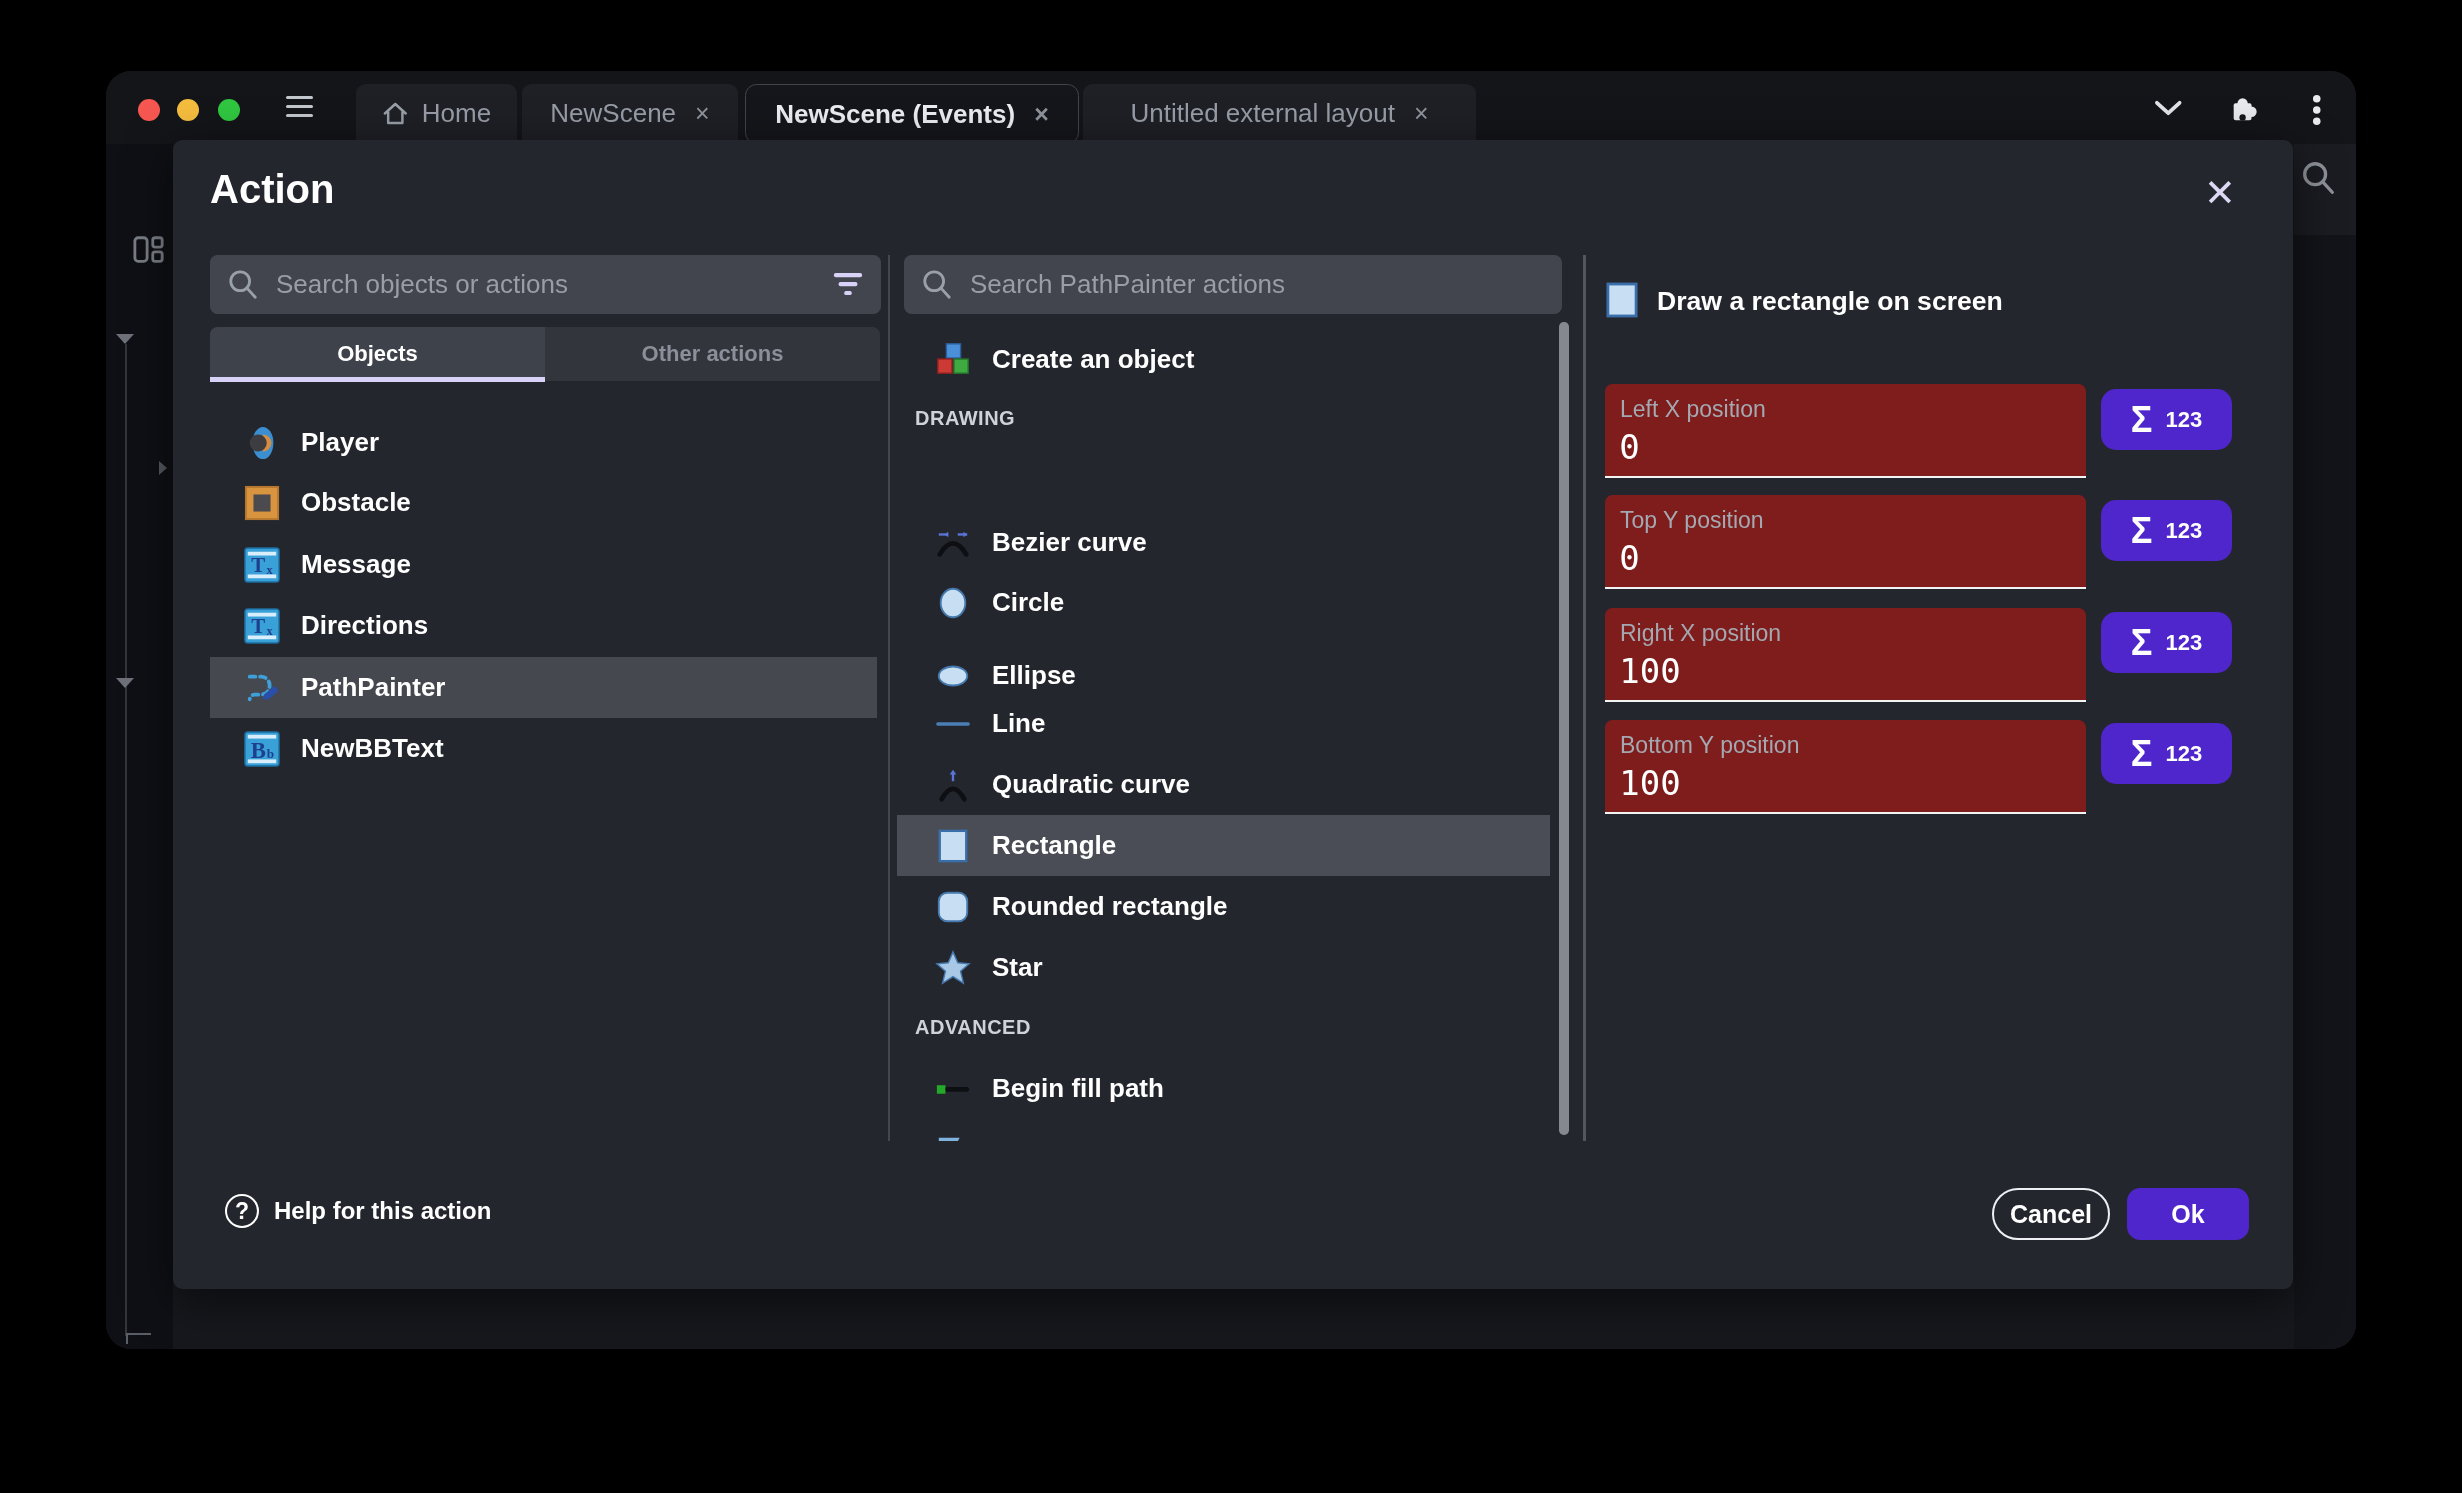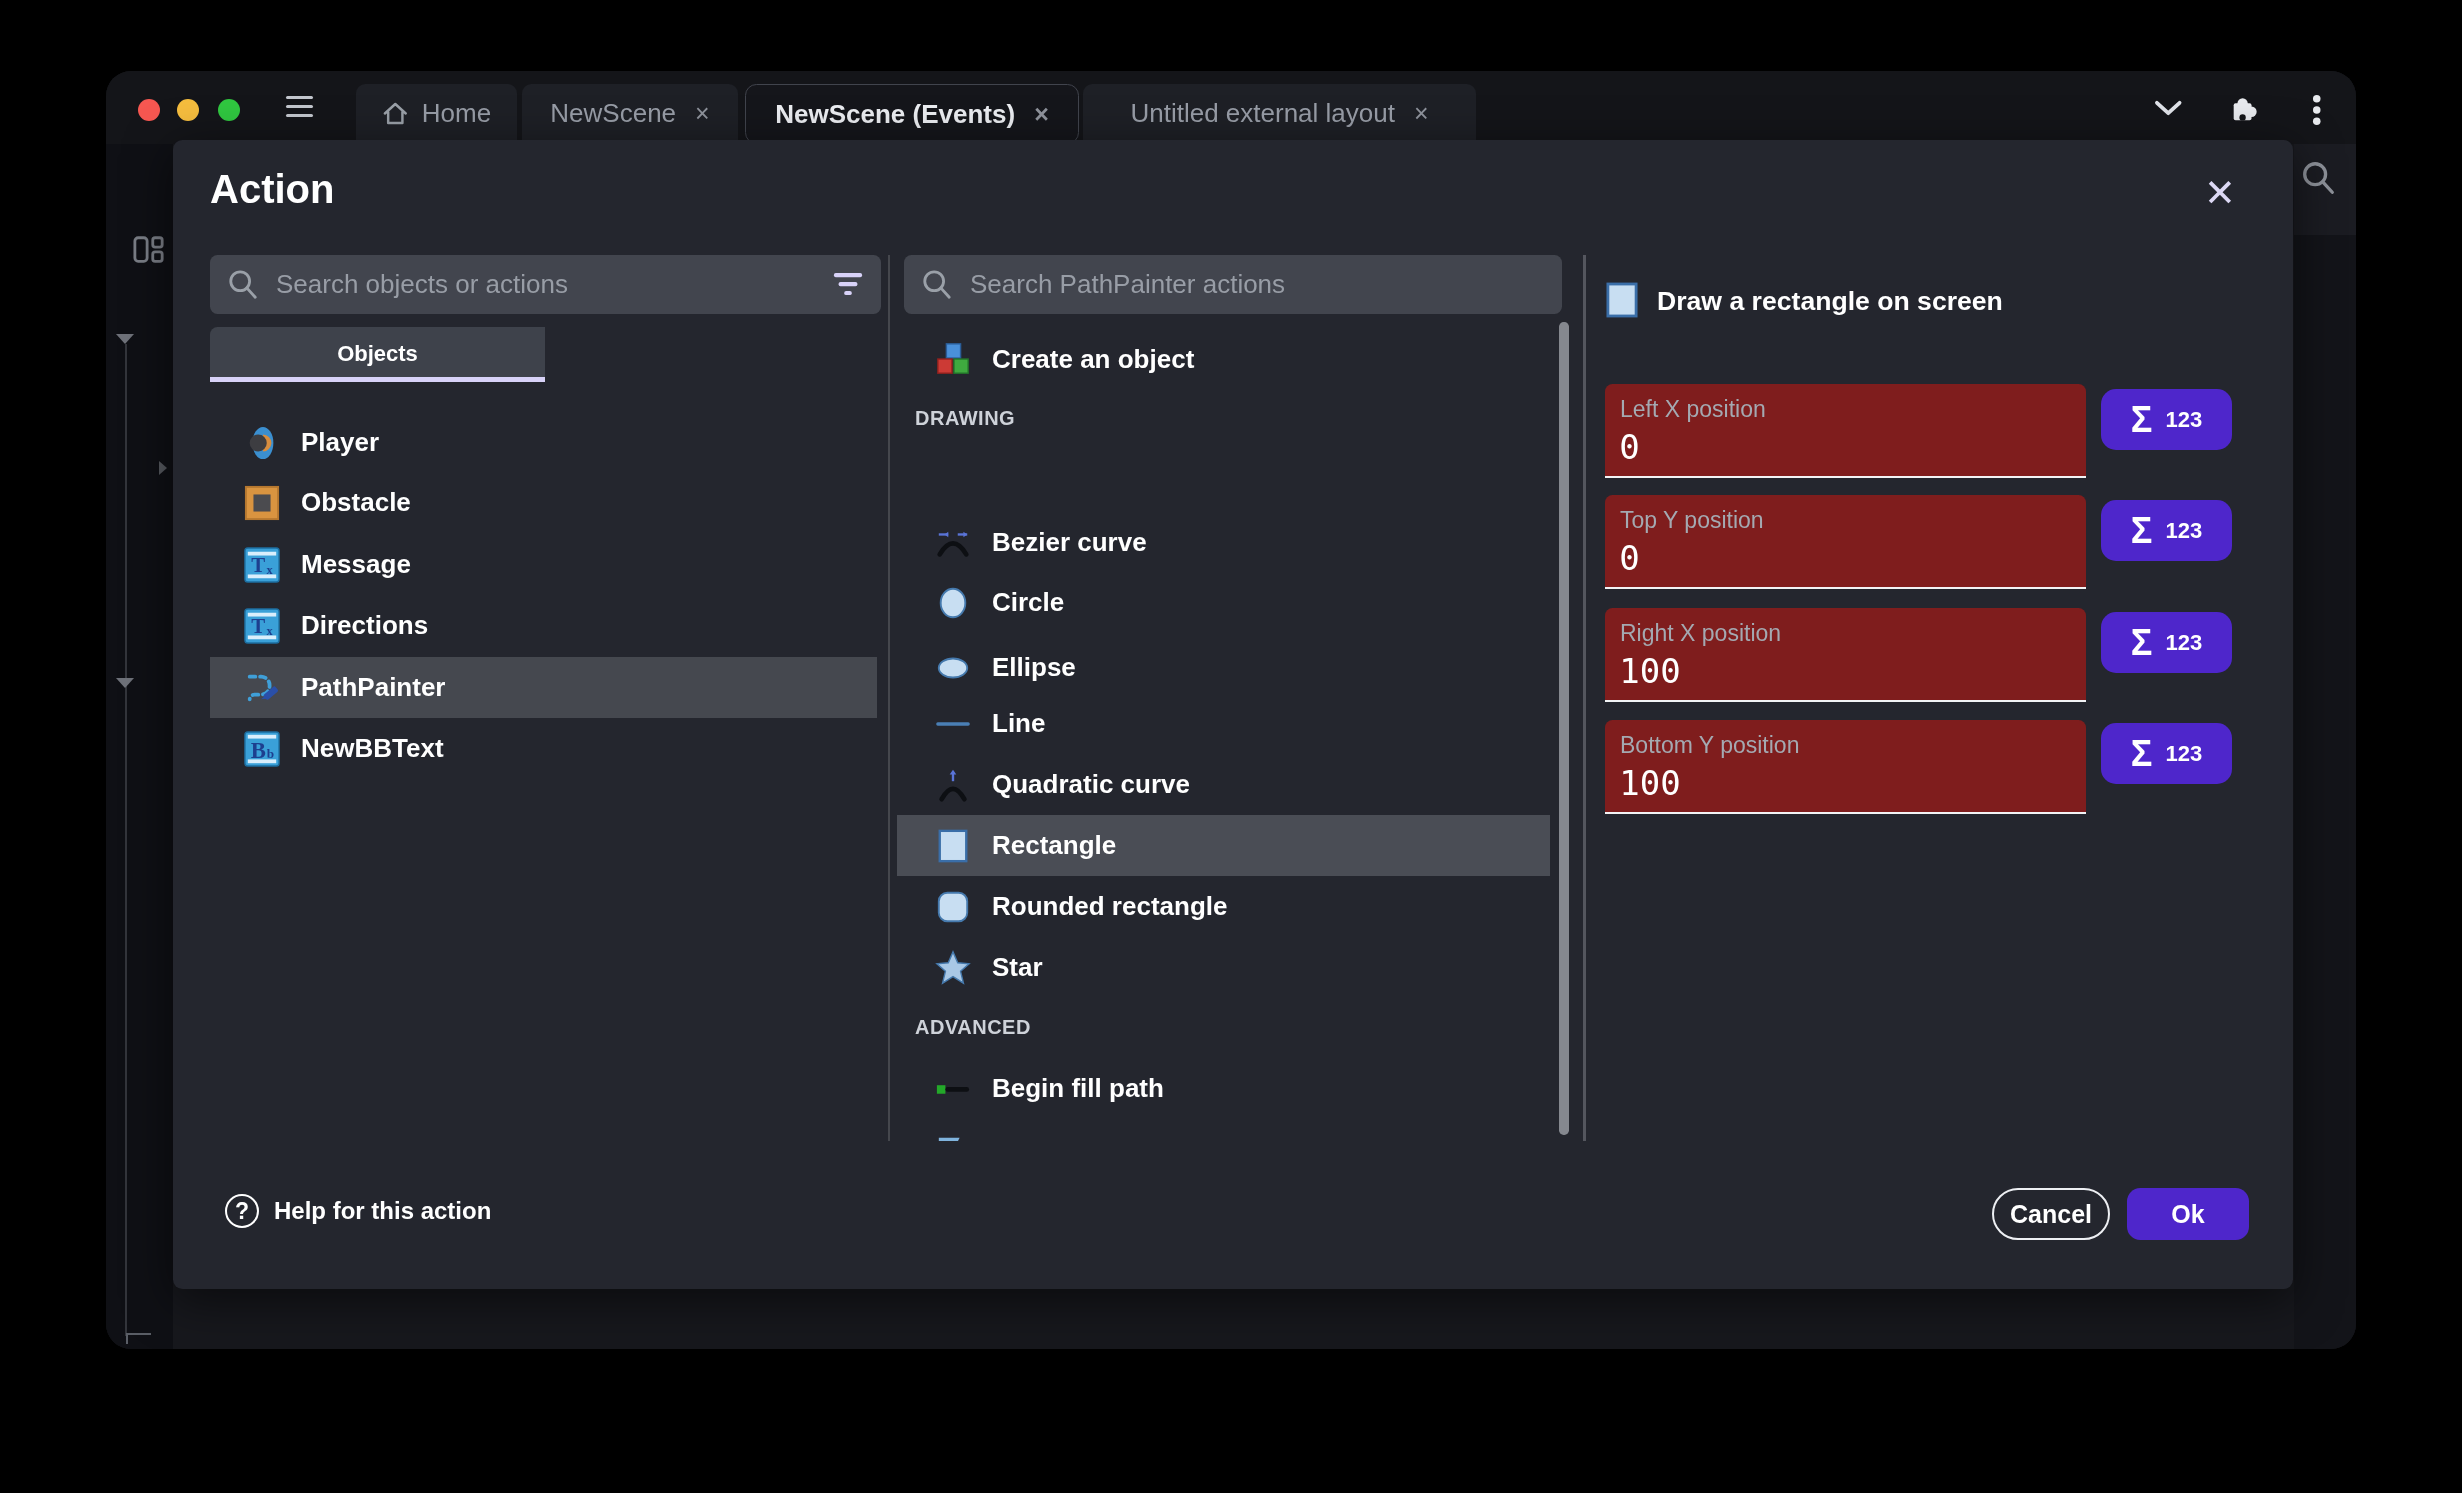--- a/index.html
+++ b/index.html
@@ -173,20 +173,23 @@
           <svg width="32" height="26.6" viewBox="0 0 34 28">
               <rect x="2" y="2" width="30" height="4.5" rx="2" fill="#d8d2f8"></rect>
               <rect x="7" y="11.5" width="20" height="4.5" rx="2" fill="#d8d2f8"></rect>
               <rect x="13" y="21" width="8" height="4.5" rx="2" fill="#d8d2f8"></rect>
             </svg>
         </span>
       </div>
       <div class="seg" style="left:37px;width:335px;background:#3e424b;color:#fff;border-radius:7.6px 0 0 0">
           <span>Objects</span>
         </div>
+      <div class="seg" style="left:372px;width:335px;background:#32353c;color:#8b8f99;border-radius:0 7.6px 0 0">
+          <span>Other actions</span>
+        </div>
       <div class="seg-underline" style="left:37px;width:335px"></div>
 
       <div class="lrow" style="top:272px">
         <span class="ic">
           <svg width="36" height="36" viewBox="0 0 38 38">
             <ellipse cx="20" cy="19" rx="11" ry="17" fill="#3b8fd0"></ellipse>
             <path d="M20 10 a9.5 9.5 0 0 1 9 9 a9.5 9.5 0 0 1 -9 9 z" fill="#d78d3f"></path>
             <circle cx="15" cy="19" r="9" fill="#3d3d41"></circle>
           </svg>
         </span>
@@ -287,21 +290,21 @@
           <span class="rowlabel">Bezier curve</span>
         </div>
         <div class="mrow" style="top:249px">
           <span class="ic">
             <svg width="36" height="36" viewBox="0 0 38 38">
                 <ellipse cx="19" cy="19" rx="13" ry="15" fill="#c8def2" stroke="#4579ad" stroke-width="2"></ellipse>
               </svg>
           </span>
           <span class="rowlabel">Circle</span>
         </div>
-        <div class="mrow" style="top:314px">
+        <div class="mrow" style="top:322px">
           <span class="ic">
             <svg width="36" height="36" viewBox="0 0 38 38">
                 <ellipse cx="19" cy="19" rx="15" ry="10" fill="#c8def2" stroke="#4579ad" stroke-width="2"></ellipse>
               </svg>
           </span>
           <span class="rowlabel">Ellipse</span>
         </div>
         <div class="mrow" style="top:370px">
           <span class="ic">
             <svg width="36" height="36" viewBox="0 0 38 38">

